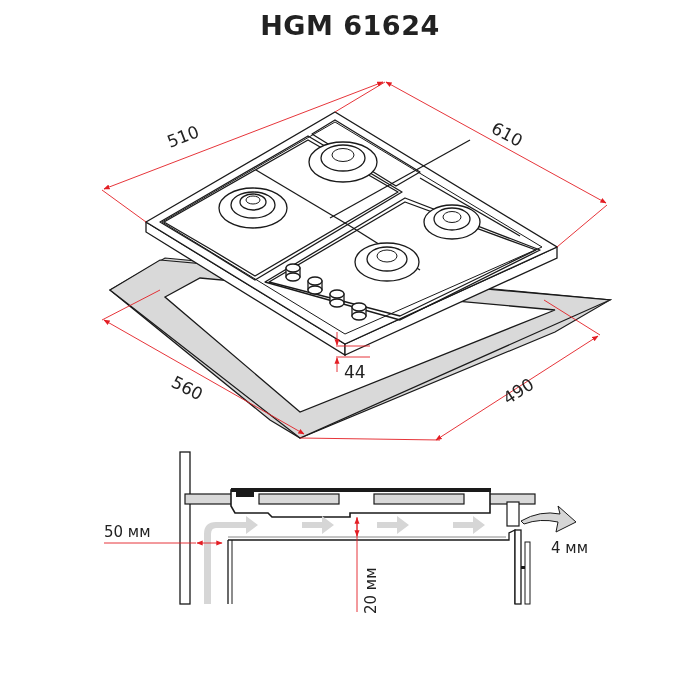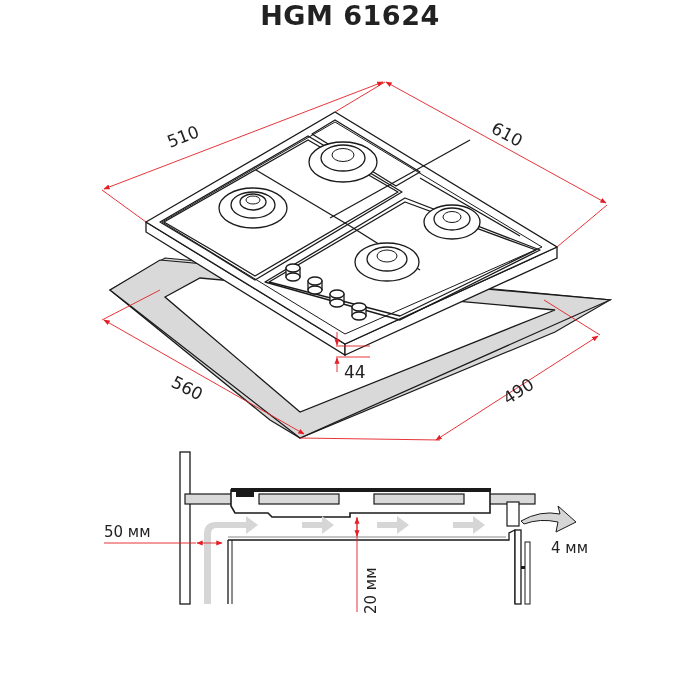--- a/index.html
+++ b/index.html
@@ -1,18 +1,18 @@
 <!DOCTYPE html>
 <html><head>
 <meta charset="utf-8">
 <style>
   html, body { margin:0; padding:0; background:#ffffff; }
   body { width:700px; height:700px; position:relative; overflow:hidden;
          font-family:"DejaVu Sans", sans-serif; }
-  #title { position:absolute; left:0; top:0; width:700px; text-align:center;
+  #title { position:absolute; left:0; top:10px; width:700px; text-align:center;
            font-family:"DejaVu Sans", sans-serif; font-weight:bold; font-size:27px;
            color:#222222; letter-spacing:0.5px; }
   svg { position:absolute; left:0; top:0; }
   .dim { fill:none; stroke:#e31e24; stroke-width:0.9; }
   .dimtxt { font-family:"DejaVu Sans", sans-serif; font-size:17px; fill:#222; }
   .ln { fill:none; stroke:#1a1a1a; stroke-width:1.3; stroke-linejoin:round; }
   .ln2 { fill:none; stroke:#1a1a1a; stroke-width:1; }
   .gray { fill:#d9d9d9; stroke:#1a1a1a; stroke-width:1.2; }
   .white { fill:#ffffff; stroke:#1a1a1a; stroke-width:1.3; }
   .arrowfill { fill:#d6d6d6; }

